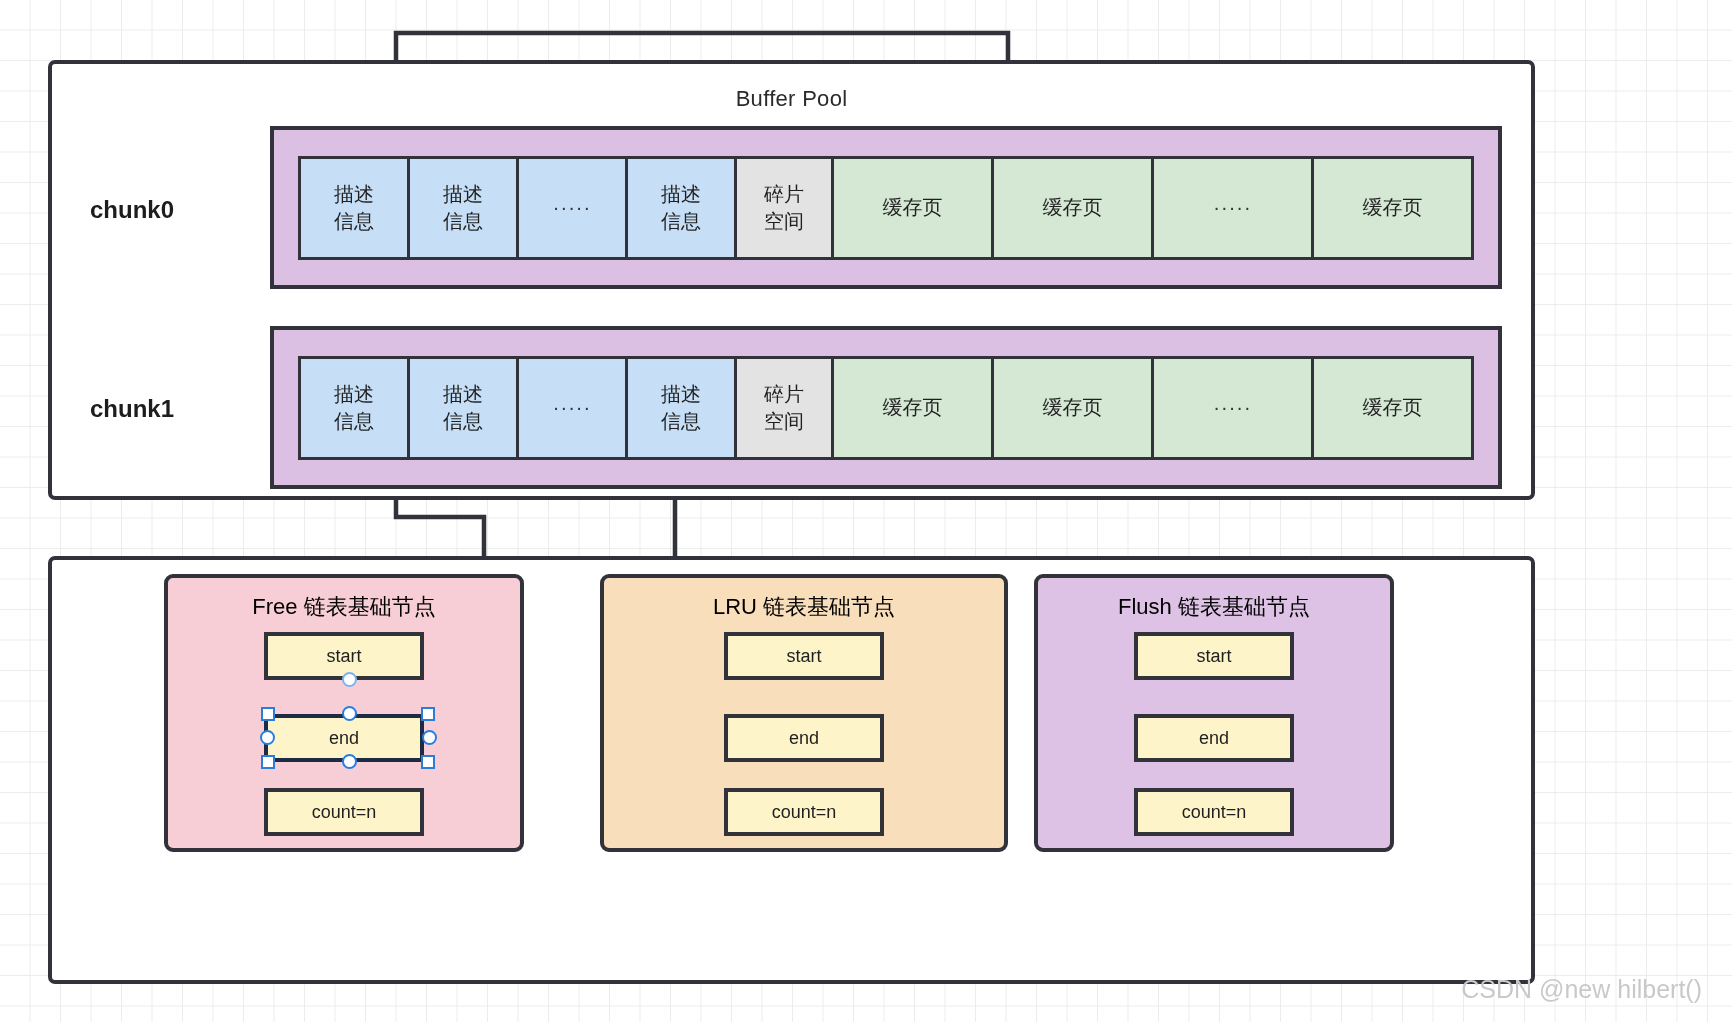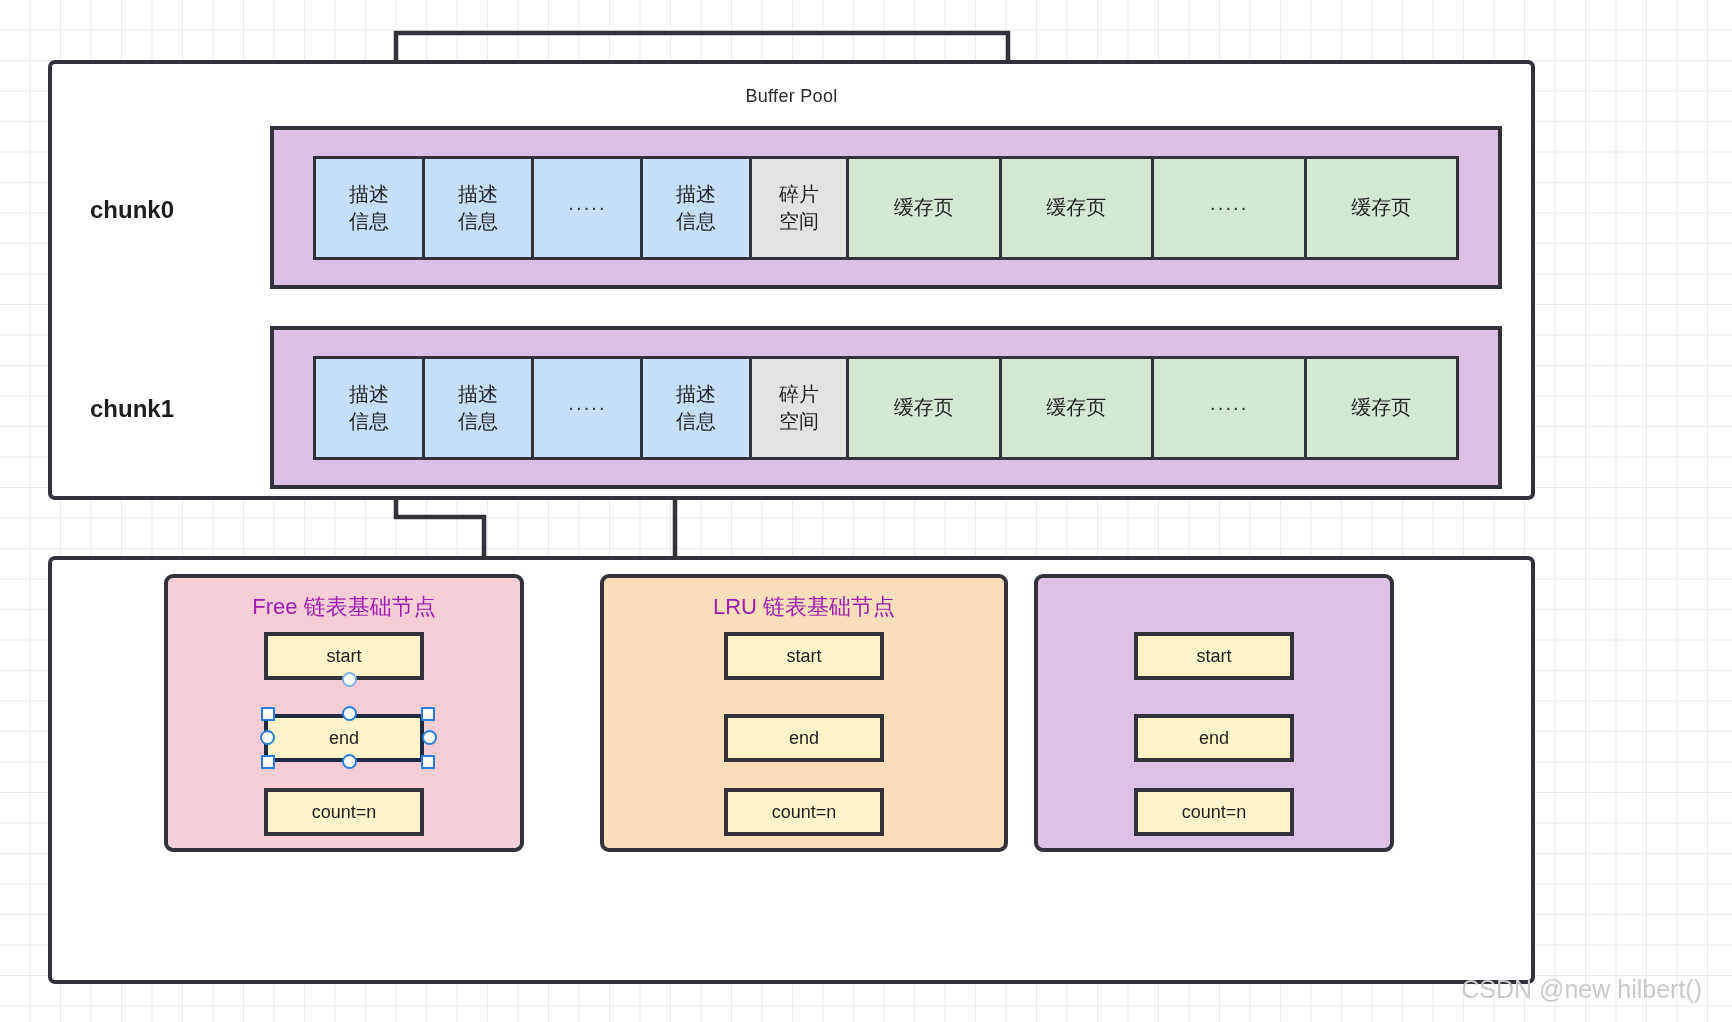--- a/index.html
+++ b/index.html
@@ -27,21 +27,21 @@
     border:4px solid #32323a;
     border-radius:7px;
     box-sizing:border-box;
   }
   #buffer-pool{left:48px;top:60px;width:1487px;height:440px;}
   #linked-list{left:48px;top:556px;width:1487px;height:428px;}
 
   .panel-title{
     position:absolute;left:0;right:0;
     text-align:center;
-    font-size:18px;color:#2b2b2b;
+    font-size:22px;color:#2b2b2b;
     letter-spacing:.3px;
   }
   #buffer-pool .panel-title{top:22px;}
   #linked-list .panel-title{top:22px;}
 
   
   .chunk-label{
     position:absolute;
     font-size:24px;font-weight:bold;color:#1d1d1d;
     white-space:nowrap;
@@ -51,21 +51,21 @@
   #chunk1-label{left:90px;top:395px;}
 
   
   .chunk-row{
     position:absolute;
     background:#dcc0e4;
     border:4px solid #32323a;
     box-sizing:border-box;
     display:flex;
     align-items:center;
-    padding:0 39px;
+    padding:0 24px;
   }
   #chunk0-row{left:270px;top:126px;width:1232px;height:163px;}
   #chunk1-row{left:270px;top:326px;width:1232px;height:163px;}
 
   .cells{
     display:flex;
     width:100%;
     height:104px;
     border:3px solid #32323a;
     box-sizing:border-box;
@@ -100,21 +100,21 @@
     border:4px solid #32323a;
     border-radius:9px;
     box-sizing:border-box;
   }
   #free-node{left:164px;top:574px;width:360px;height:278px;background:#f7cdd6;}
   #lru-node{left:600px;top:574px;width:408px;height:278px;background:#f8debb;}
   #flush-node{left:1034px;top:574px;width:360px;height:278px;background:#ddc2e6;}
 
   .node-title{
     position:absolute;left:0;right:0;top:14px;
-    text-align:center;font-size:22px;color:#a21caf;
+    text-align:center;font-size:22px;color:#000000;
     white-space:nowrap;
   }
 
   .field{
     position:absolute;
     left:50%;
     transform:translateX(-50%);
     width:160px;height:48px;
     background:#fdf5c9;
     border:4px solid #32323a;
@@ -243,19 +243,20 @@
   </div>
 
   <div class="node-group" id="lru-node">
     <div class="node-title">LRU 链表基础节点</div>
     <div class="field f1">start</div>
     <div class="field f2">end</div>
     <div class="field f3">count=n</div>
   </div>
 
   <div class="node-group" id="flush-node">
+    <div class="node-title">Flush 链表基础节点</div>
     <div class="field f1">start</div>
     <div class="field f2">end</div>
     <div class="field f3">count=n</div>
   </div>
 
   <div id="watermark">CSDN @new hilbert()</div>
 </div>
 
 </body></html>

